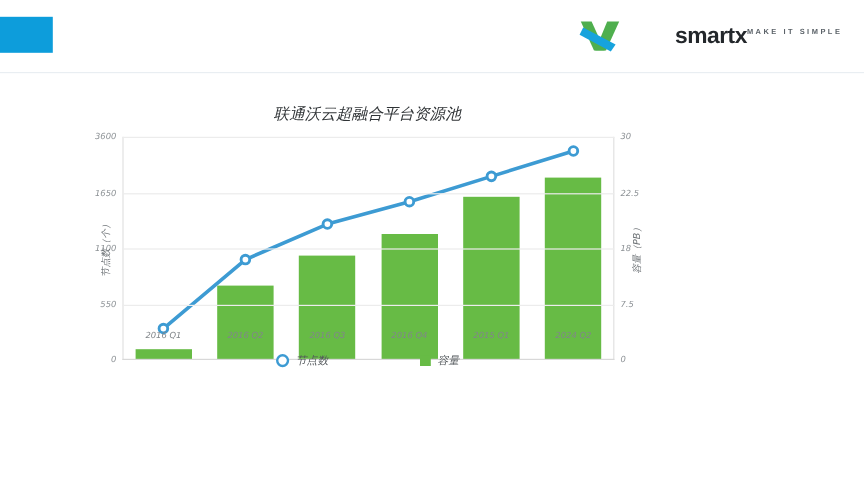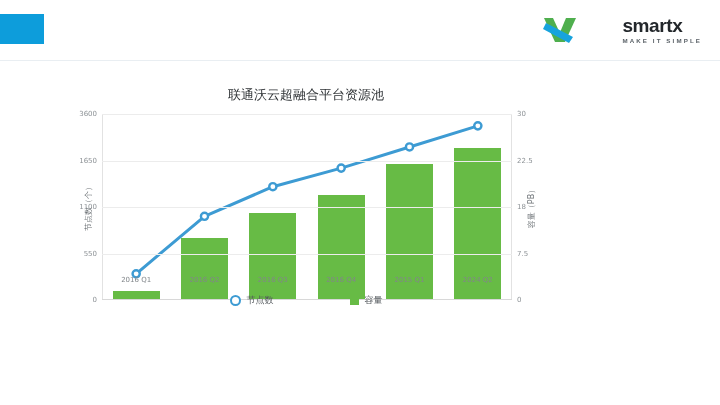--- a/index.html
+++ b/index.html
@@ -11,37 +11,37 @@
   }
   #slide{position:absolute;inset:0;background:#fff;}
 
   
   .corner-rect{position:absolute;left:0;top:14px;width:44px;height:30px;background:#0d9ddb;}
   .corner-line{position:absolute;left:0;top:60px;width:720px;height:1px;background:#e9eef2;}
 
   
   .brand{position:absolute;right:18px;top:14px;display:flex;align-items:center;gap:8px;}
   .brand-mark{width:36px;height:32px;position:relative;}
-  .brand-text{display:flex;flex-direction:column;justify-content:center;line-height:1;margin-left:36px;}
+  .brand-text{display:flex;justify-content:center;line-height:1;margin-left:36px;}
   .brand-name{font-size:19px;font-weight:bold;color:#23272b;letter-spacing:-0.4px;}
   .brand-tag{font-size:6.2px;font-weight:bold;color:#5b6268;letter-spacing:2.1px;margin-top:3px;}
 
   
   .wm{position:absolute;right:0;bottom:0;width:128px;height:70px;overflow:hidden;}
   .wm-green{position:absolute;left:0;bottom:0;width:0;height:0;
             border-left:46px solid transparent;border-bottom:42px solid #4faf4e;}
   .wm-blue{position:absolute;right:0;bottom:0;width:0;height:0;
             border-left:62px solid transparent;border-bottom:56px solid #17a3dd;}
   .wm-txt{position:absolute;right:8px;bottom:14px;text-align:center;
           color:rgba(255,255,255,.78);line-height:1.05;}
   .wm-cn{font-size:19px;font-weight:bold;letter-spacing:1px;}
   .wm-en{font-size:12px;font-weight:bold;letter-spacing:1.2px;}
 
   
-  #chart{position:absolute;left:56px;top:86px;width:500px;height:250px;}
+  #chart{position:absolute;left:56px;top:86px;width:500px;height:250px;font-style:italic;}
   .chart-title{text-align:center;font-size:13px;color:#2f3336;margin:0 0 10px 0;
                font-family:"DejaVu Sans","Liberation Sans",sans-serif;}
   .plot-wrap{position:relative;height:186px;margin:0 44px 0 46px;}
   .plot{position:absolute;inset:0;}
 
   .gridline{position:absolute;left:0;right:0;height:1px;background:#ececec;}
   .axis-line{position:absolute;top:0;bottom:0;width:1px;background:#e2e2e2;}
   .axis-line.left{left:0;}
   .axis-line.right{right:0;}
   .baseline{position:absolute;left:0;right:0;bottom:0;height:1px;background:#d8d8d8;}

